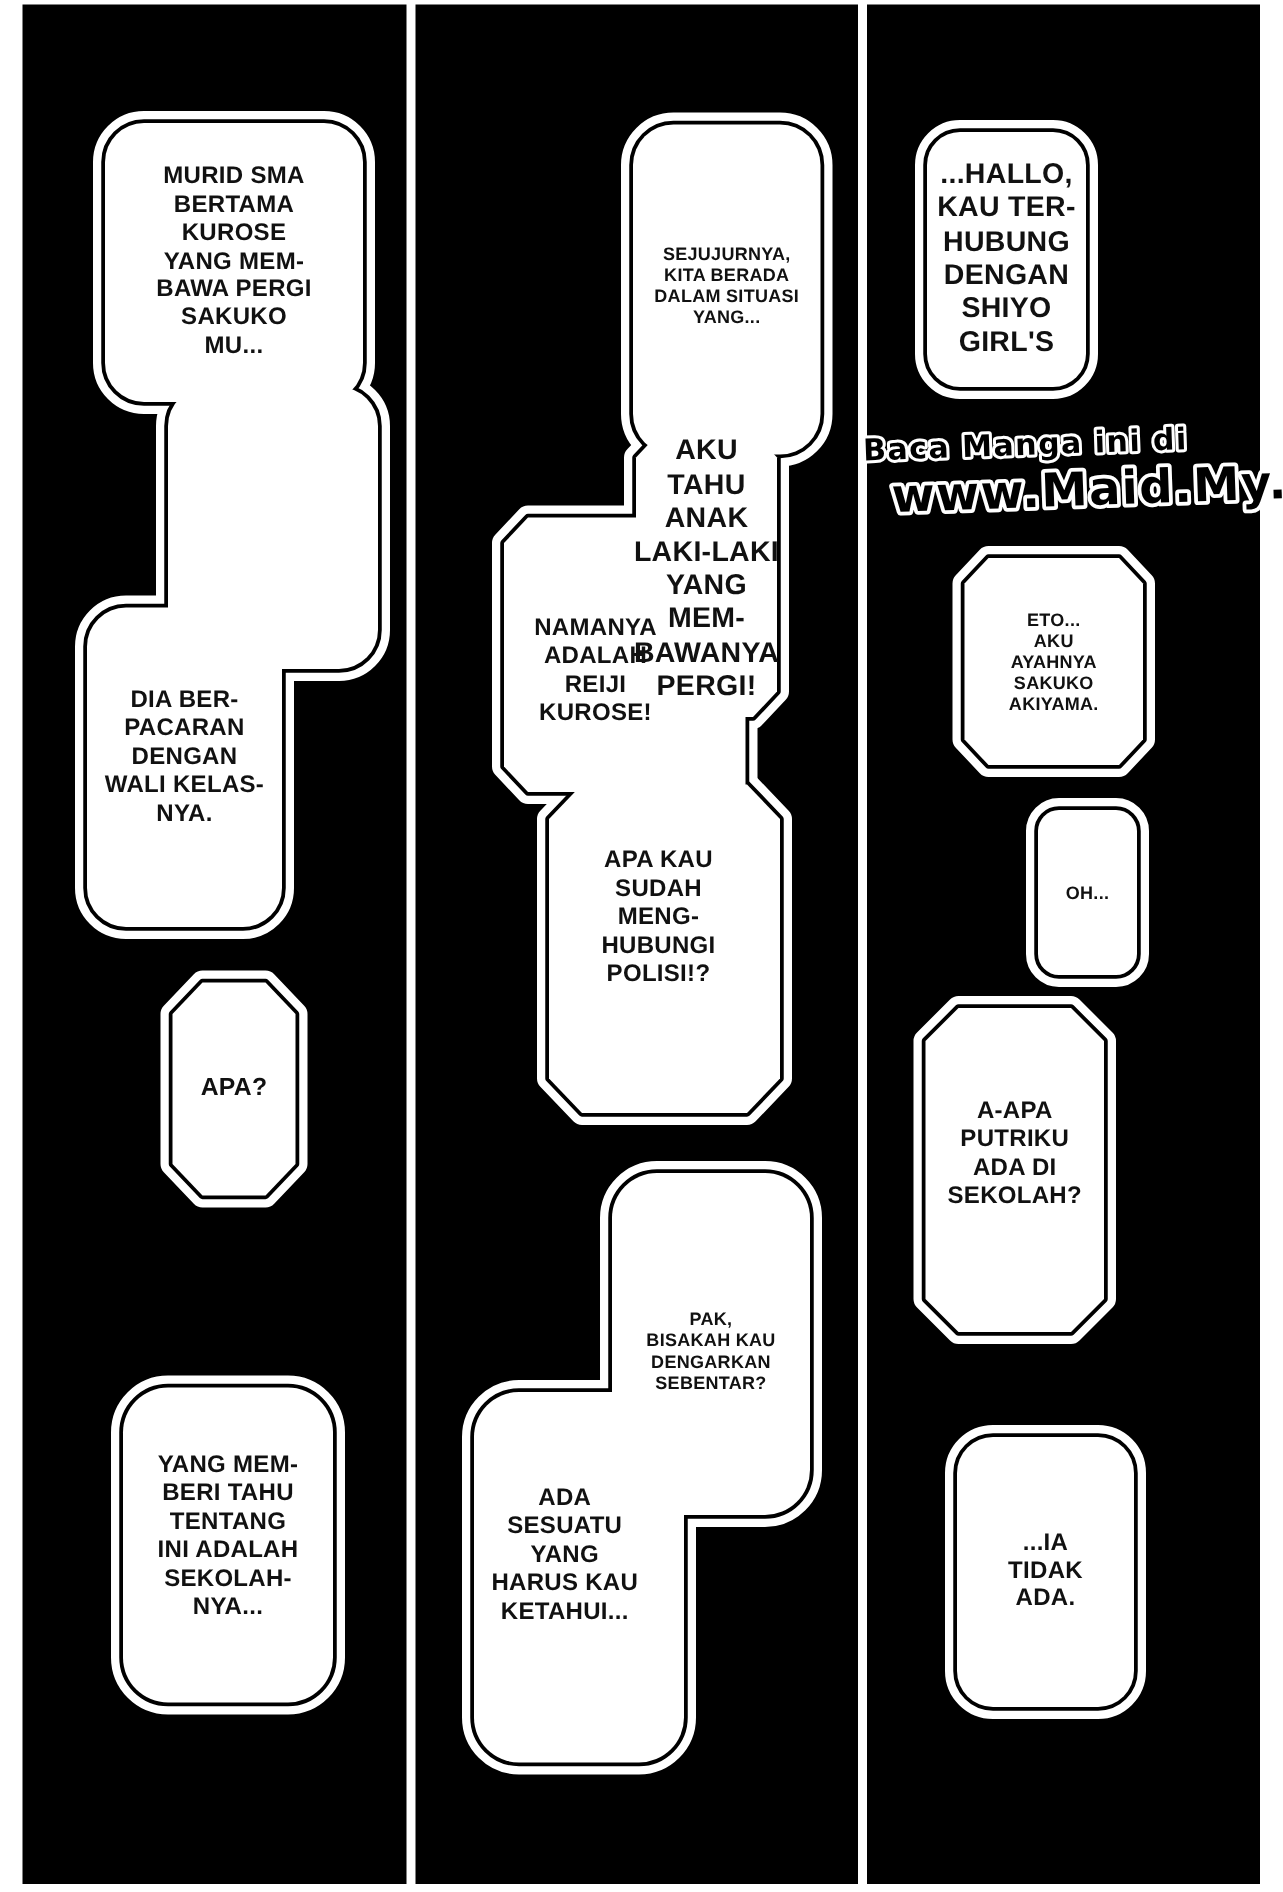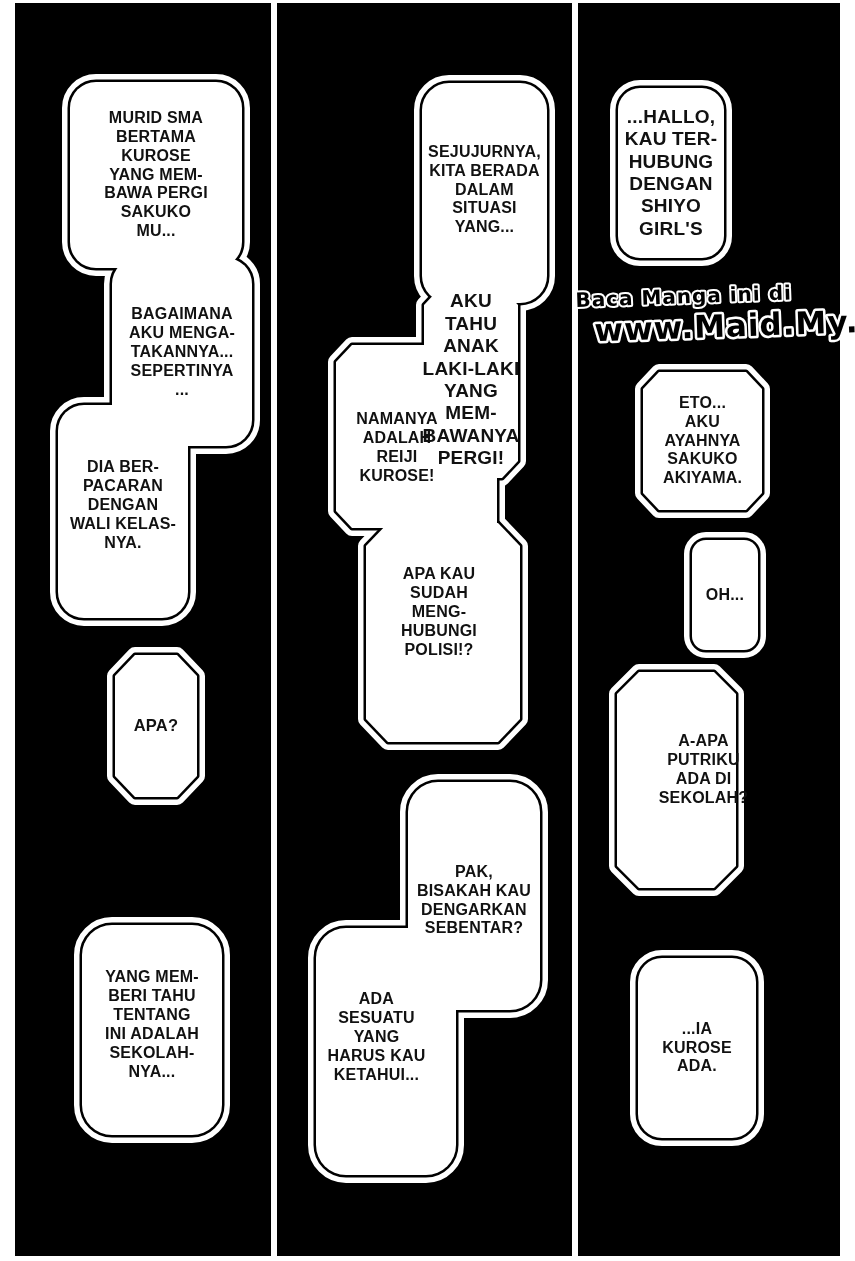--- a/index.html
+++ b/index.html
@@ -17,21 +17,21 @@
   .line use{fill:none;stroke:#000000;stroke-width:5;stroke-linejoin:round;}
   .fill use{fill:#ffffff;stroke:none;}
   
   .bt{
     position:absolute;display:flex;align-items:center;justify-content:center;
     text-align:center;font-weight:bold;color:#111111;white-space:pre-line;
     line-height:1.18;letter-spacing:0.2px;
     font-family:"Liberation Sans",sans-serif;
   }
   .s13{font-size:19px;}
-  .s14{font-size:16px;}
+  .s14{font-size:12px;}
   .s15{font-size:16px;}
   .s16{font-size:16.5px;border-radius:27px;}
   
   .wm1,.wm2{
     font-family:"DejaVu Sans",sans-serif;font-weight:bold;
     fill:#000000;stroke:#ffffff;paint-order:stroke;stroke-linejoin:round;
   }
   .wm1{font-size:20px;stroke-width:4px;letter-spacing:1px;}
   .wm2{font-size:31px;stroke-width:5px;letter-spacing:1px;}
 </style>
@@ -208,25 +208,20 @@
     </g>
   </svg>
 
   <div class="bt s15" style="left:70px;top:95px;width:172px;height:160px">MURID SMA
 BERTAMA
 KUROSE
 YANG MEM-
 BAWA PERGI
 SAKUKO
 MU...</div>
-  <div class="bt s15" style="left:112px;top:295px;width:140px;height:115px">BAGAIMANA
-AKU MENGA-
-TAKANNYA...
-SEPERTINYA
-...</div>
   <div class="bt s15" style="left:58px;top:448px;width:130px;height:115px">DIA BER-
 PACARAN
 DENGAN
 WALI KELAS-
 NYA.</div>
   <div class="bt s16" style="left:115px;top:655px;width:82px;height:142px">APA?</div>
   <div class="bt s15" style="left:82px;top:950px;width:140px;height:150px">YANG MEM-
 BERI TAHU
 TENTANG
 INI ADALAH
@@ -269,21 +264,21 @@
 HUBUNG
 DENGAN
 SHIYO
 GIRL'S</div>
   <div class="bt s14" style="left:643px;top:382px;width:119px;height:118px">ETO...
 AKU
 AYAHNYA
 SAKUKO
 AKIYAMA.</div>
   <div class="bt s14" style="left:692px;top:540px;width:66px;height:110px">OH...</div>
-  <div class="bt s15" style="left:644px;top:705px;width:119px;height:130px">A-APA
+  <div class="bt s15" style="left:617px;top:705px;width:119px;height:130px">A-APA
 PUTRIKU
 ADA DI
 SEKOLAH?</div>
   <div class="bt s15" style="left:638px;top:998px;width:118px;height:100px">...IA
-KUROSE
+TIDAK
 ADA.</div>
 
 </div>
 
 </body></html>

